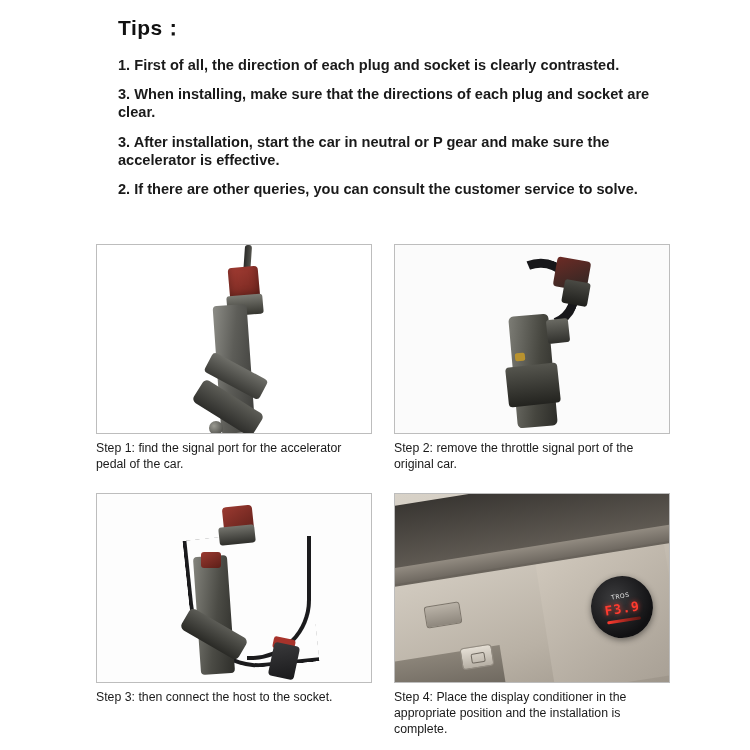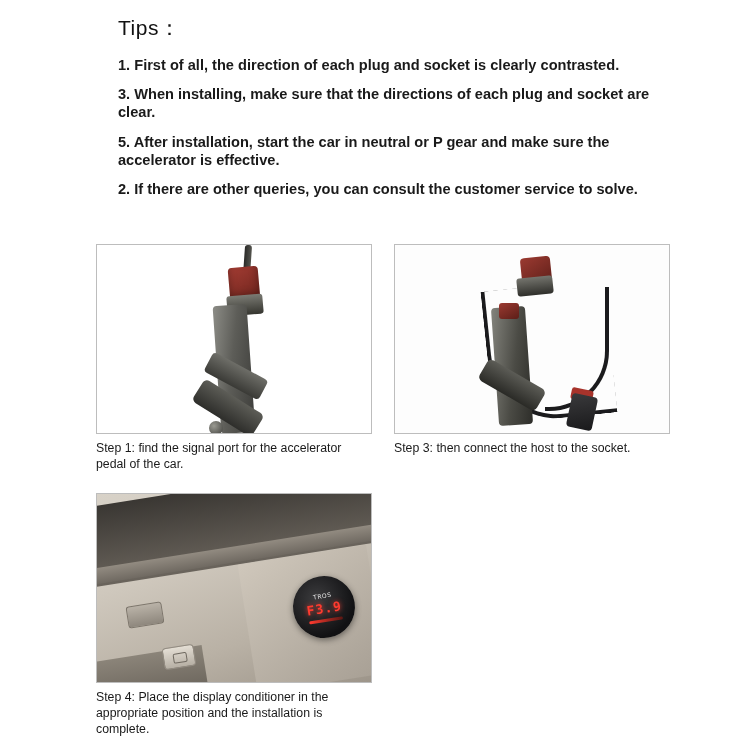--- a/index.html
+++ b/index.html
@@ -21,21 +21,21 @@
     box-sizing: border-box;
   }
   .tips-section {
     position: absolute;
     left: 118px;
     top: 14px;
     width: 540px;
   }
   .tips-title {
     font-size: 21px;
-    font-weight: 400;
+    font-weight: 700;
     letter-spacing: 0.5px;
     margin: 0 0 14px 0;
     color: #111;
   }
   .tip-line {
     font-size: 14.6px;
     line-height: 1.25;
     margin: 0 0 11px 0;
     color: #1a1a1a;
     font-weight: bold;
@@ -265,40 +265,53 @@
 </style>
 </head>
 <body>
 
 <div class="page">
 
   <div class="tips-section">
     <h1 class="tips-title">Tips：</h1>
     <p class="tip-line">1. First of all, the direction of each plug and socket is clearly contrasted.</p>
     <p class="tip-line">3. When installing, make sure that the directions of each plug and socket are clear.</p>
-    <p class="tip-line">5. After installation, start the car in neutral or P gear and make sure the accelerator is effective.</p>
+    <p class="tip-line">3. After installation, start the car in neutral or P gear and make sure the accelerator is effective.</p>
     <p class="tip-line">2. If there are other queries, you can consult the customer service to solve.</p>
   </div>
 
   <div class="steps-grid">
 
     <div class="step-cell">
       <div class="photo">
         <div class="p1-bg"></div>
         <div class="p1-cable"></div>
         <div class="p1-conn"></div>
         <div class="p1-conn2"></div>
         <div class="p1-brkt"></div>
         <div class="p1-arm"></div>
         <div class="p1-arm2"></div>
         <div class="p1-bolt"></div>
       </div>
       <p class="caption">Step 1: find the signal port for the accelerator pedal of the car.</p>
     </div>
 
+    <div class="step-cell">
+      <div class="photo">
+        <div class="p2-bg"></div>
+        <div class="p2-hook"></div>
+        <div class="p2-plug"></div>
+        <div class="p2-plug2"></div>
+        <div class="p2-body"></div>
+        <div class="p2-blk"></div>
+        <div class="p2-side"></div>
+        <div class="p2-gold"></div>
+      </div>
+      <p class="caption">Step 2: remove the throttle signal port of the original car.</p>
+    </div>
 
     <div class="step-cell">
       <div class="photo">
         <div class="p3-bg"></div>
         <div class="p3-wire"></div>
         <div class="p3-wire2"></div>
         <div class="p3-conn"></div>
         <div class="p3-conn2"></div>
         <div class="p3-brkt"></div>
         <div class="p3-arm"></div>

